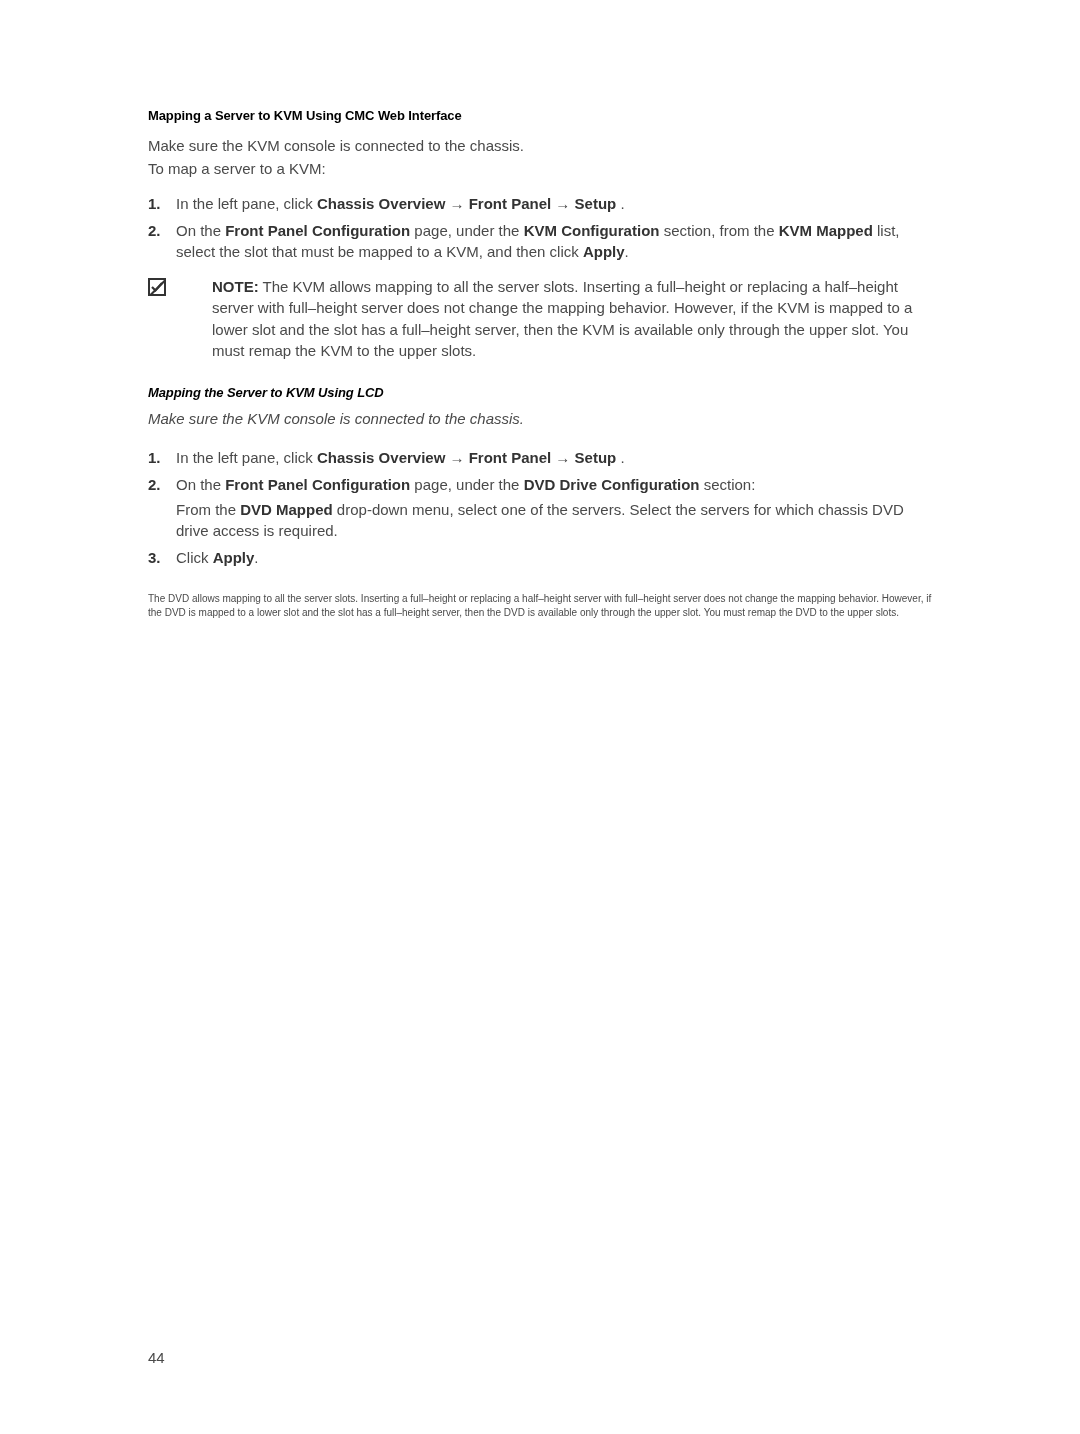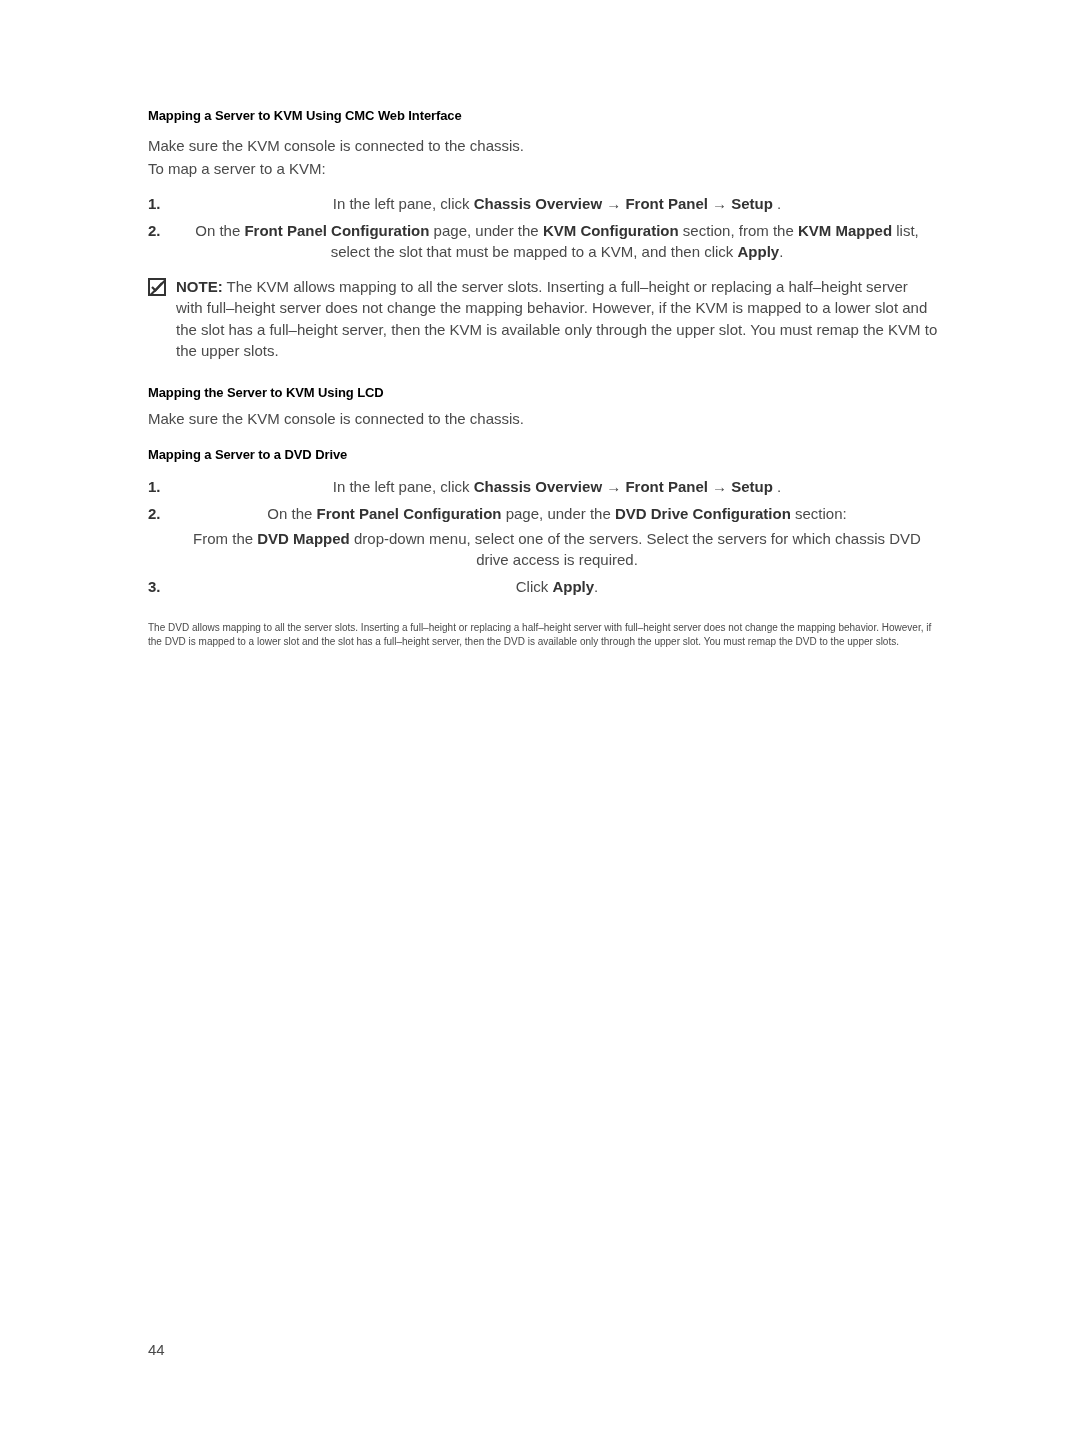--- a/index.html
+++ b/index.html
@@ -34,56 +34,56 @@
       line-height: 1.4;
       margin-bottom: 6px;
     }
     ol.numbered-list li .num {
       font-weight: 700;
       color: #333;
       min-width: 28px;
     }
     ol.numbered-list li .item-body {
       flex: 1;
-      text-align: center;
     }
     ol.numbered-list li .sub-para {
       display: block;
       margin-top: 4px;
     }
     .note-block {
       display: flex;
       margin: 8px 0 24px 0;
+      gap: 36px;
     }
     .note-icon {
       width: 18px;
       height: 18px;
       margin-right: 10px;
       margin-top: 2px;
       flex-shrink: 0;
     }
     .note-text {
       font-size: 15px;
       line-height: 1.42;
       flex: 1;
     }
-    .sec2 { margin-top: 20px; }
+    .sec2 { margin-top: 20px; font-style: italic; }
     .sec2 .heading { margin-bottom: 8px; }
     .sec2 .body-text { margin-bottom: 2px; }
     .sec2-intro { margin-bottom: 24px; }
     .sec3 { margin-top: 18px; }
     .sec3 .heading { margin-bottom: 10px; }
     .closing-para {
       font-size: 10px;
       line-height: 1.42;
       margin-top: 24px;
     }
     .page-number {
       position: absolute;
-      bottom: 76px;
+      bottom: 68px;
       left: 148px;
       font-size: 15px;
       color: #4a4a4a;
     }
     .bold { font-weight: 700; color: #333; }
   </style>
 </head>
 <body>
 
 <h3 class="section-heading">Mapping a Server to KVM Using CMC Web Interface</h3>
@@ -126,21 +126,20 @@
     <span class="bold">NOTE:</span><span> The KVM allows mapping to all the server slots. Inserting a full–height or replacing a half–height server with full–height server does not change the mapping behavior. However, if the KVM is mapped to a lower slot and the slot has a full–height server, then the KVM is available only through the upper slot. You must remap the KVM to the upper slots.</span>
   </span>
 </div>
 
 <div class="sec2">
   <h3 class="section-heading heading">Mapping the Server to KVM Using LCD</h3>
   <p class="body-text">Make sure the KVM console is connected to the chassis.</p>
 </div>
 
 <div class="sec3">
-  <h3 class="section-heading heading">Mapping a Server to a DVD Drive</h3>
 
   <ol class="numbered-list">
     <li>
       <span class="num">1.</span>
       <span class="item-body">
         <span>In the left pane, click </span><span class="bold">Chassis Overview</span><span> → </span><span class="bold">Front Panel</span><span> → </span><span class="bold">Setup</span><span> .</span>
       </span>
     </li>
     <li>
       <span class="num">2.</span>

